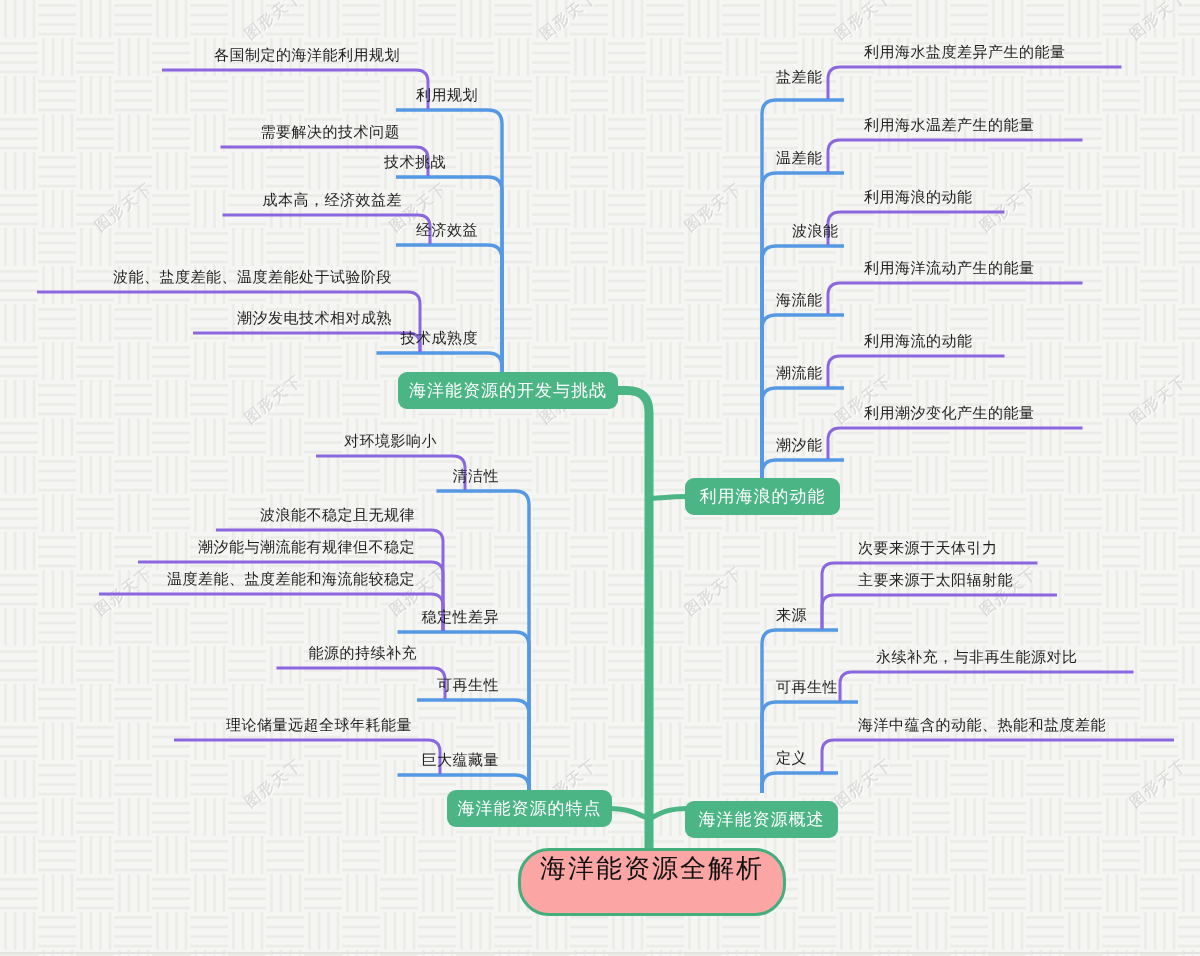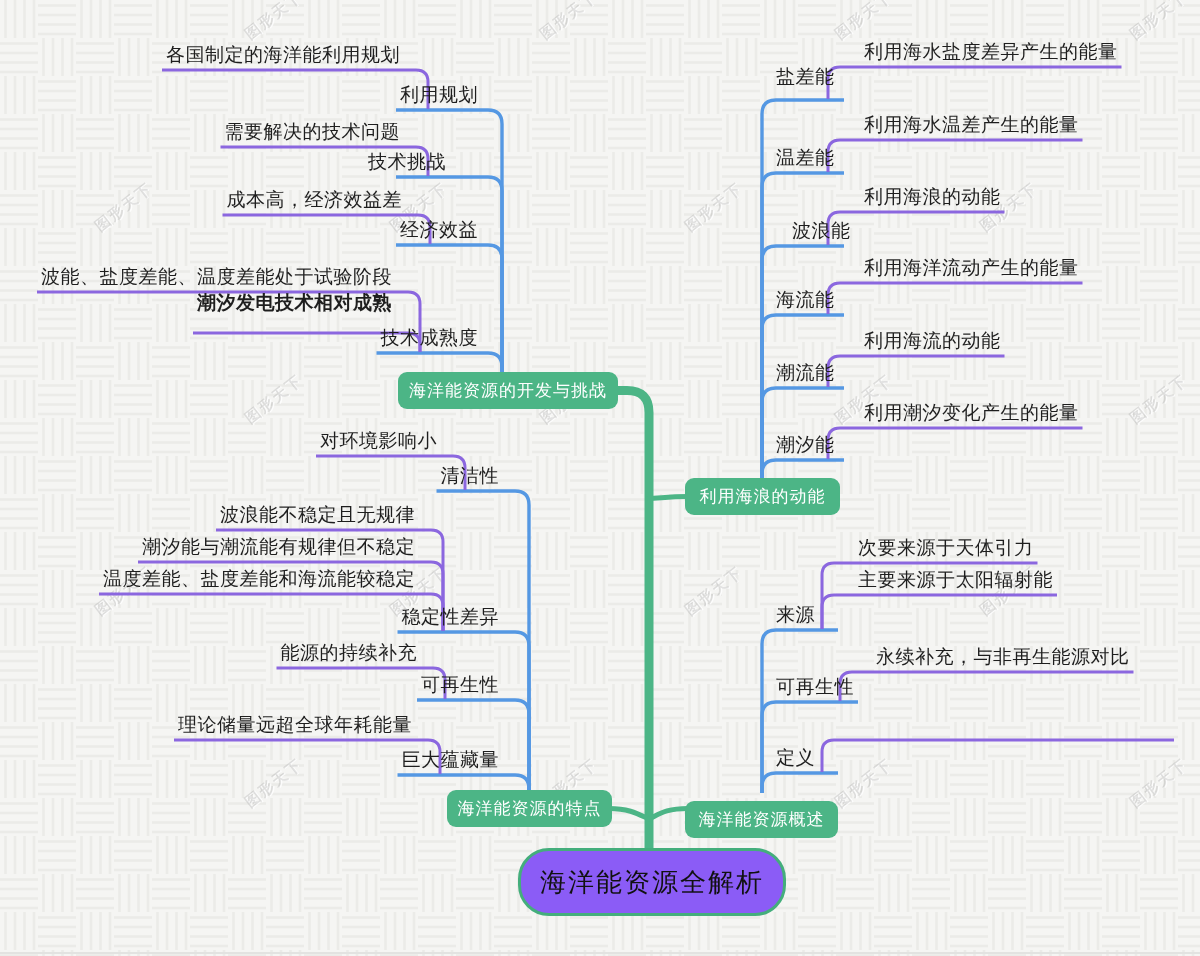--- a/index.html
+++ b/index.html
@@ -13,31 +13,31 @@
   .wm{
     position:absolute;white-space:nowrap;
     color:rgba(120,120,118,0.20);
     text-shadow:1px 1px 0 rgba(255,255,255,0.8);
     font-size:15px;font-weight:bold;letter-spacing:2px;
     transform:rotate(-38deg);
   }
   #nodes{position:absolute;left:0;top:0;width:1200px;height:956px;}
   .label{
     position:absolute;white-space:nowrap;
-    font-size:19px;line-height:26px;height:26px;
+    font-size:15px;line-height:26px;height:26px;
     color:#1e1e1e;letter-spacing:0.5px;
   }
   .box{
     position:absolute;display:flex;align-items:center;justify-content:center;
     border-radius:9px;color:#ffffff;font-size:17px;letter-spacing:1px;
     white-space:nowrap;
   }
   .root-node{
-    position:absolute;display:flex;align-items:center;justify-content:center;
-    background:#8b5cf6;border-radius:31px;
+    position:absolute;display:flex;justify-content:center;
+    background:#fca5a5;border-radius:31px;
     font-size:26px;color:#111111;letter-spacing:2px;white-space:nowrap;
   }
   .bottom-edge{position:absolute;left:0;width:1200px;height:2px;background:#e3e3e1;}
 </style>
 </head>
 <body>
 
 <div class="canvas" id="canvas">
 
   <svg class="layer" aria-hidden="true">
@@ -125,21 +125,21 @@
 
   <div id="nodes">
       <div class="label" style="top: 82px; right: 722px;">利用规划</div>
       <div class="label" style="top: 42px; right: 800px;">各国制定的海洋能利用规划</div>
       <div class="label" style="top: 149px; right: 754px;">技术挑战</div>
       <div class="label" style="top: 119px; right: 800px;">需要解决的技术问题</div>
       <div class="label" style="top: 217px; right: 722px;">经济效益</div>
       <div class="label" style="top: 187px; right: 798px;">成本高，经济效益差</div>
       <div class="label" style="top: 325px; right: 722px;">技术成熟度</div>
       <div class="label" style="top: 264px; right: 808px;">波能、盐度差能、温度差能处于试验阶段</div>
-      <div class="label" style="top: 290px; right: 808px; font-weight: bold;">潮汐发电技术相对成熟</div>
+      <div class="label" style="top: 305px; right: 808px;">潮汐发电技术相对成熟</div>
       <div class="box" style="left: 398px; top: 372px; width: 220px; height: 37px; background: rgb(76, 181, 134);">海洋能资源的开发与挑战</div>
       <div class="label" style="top: 64px; left: 776px;">盐差能</div>
       <div class="label" style="top: 39px; left: 864px;">利用海水盐度差异产生的能量</div>
       <div class="label" style="top: 145px; left: 776px;">温差能</div>
       <div class="label" style="top: 112px; left: 864px;">利用海水温差产生的能量</div>
       <div class="label" style="top: 218px; left: 776px; margin-left: 16px;">波浪能</div>
       <div class="label" style="top: 184px; left: 864px;">利用海浪的动能</div>
       <div class="label" style="top: 287px; left: 776px;">海流能</div>
       <div class="label" style="top: 255px; left: 864px;">利用海洋流动产生的能量</div>
       <div class="label" style="top: 360px; left: 776px;">潮流能</div>
@@ -157,20 +157,21 @@
       <div class="label" style="top: 640px; right: 783px;">能源的持续补充</div>
       <div class="label" style="top: 747px; right: 701px;">巨大蕴藏量</div>
       <div class="label" style="top: 712px; right: 788px;">理论储量远超全球年耗能量</div>
       <div class="box" style="left: 447px; top: 790px; width: 165px; height: 37px; background: rgb(76, 181, 134);">海洋能资源的特点</div>
       <div class="label" style="top: 602px; left: 776px;">来源</div>
       <div class="label" style="top: 535px; left: 858px;">次要来源于天体引力</div>
       <div class="label" style="top: 567px; left: 858px;">主要来源于太阳辐射能</div>
       <div class="label" style="top: 674px; left: 776px;">可再生性</div>
       <div class="label" style="top: 644px; left: 876px;">永续补充，与非再生能源对比</div>
       <div class="label" style="top: 745px; left: 776px;">定义</div>
+      <div class="label" style="top: 712px; left: 858px;">海洋中蕴含的动能、热能和盐度差能</div>
       <div class="box" style="left: 685px; top: 790px; width: 153px; height: 37px; background: rgb(76, 181, 134); margin-top: 11px;">海洋能资源概述</div>
     </div>
 
   <div class="root-node" id="rootNode" style="left: 518px; top: 848px; width: 262px; height: 62px; border: 3px solid rgb(68, 174, 124);">
     <span>海洋能资源全解析</span>
   </div>
 
   <div class="bottom-edge" style="top:952px"></div>
 </div>
 

